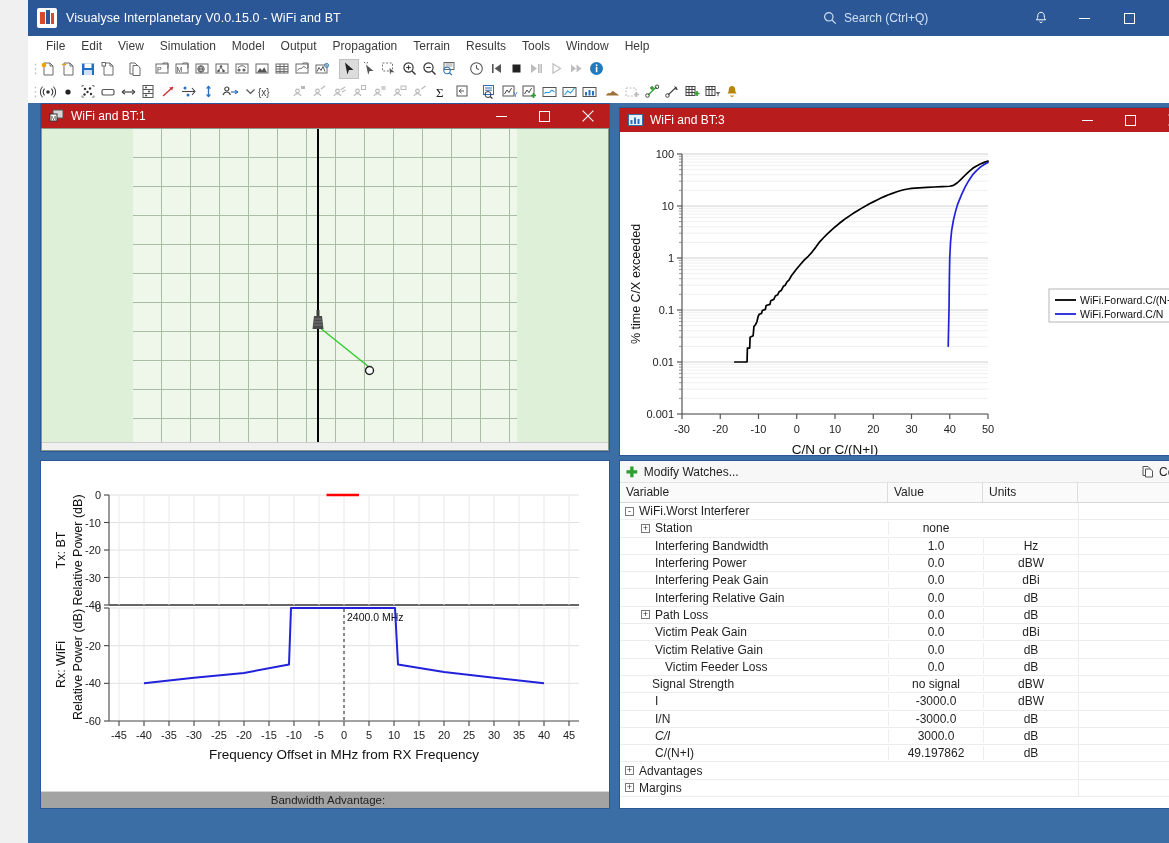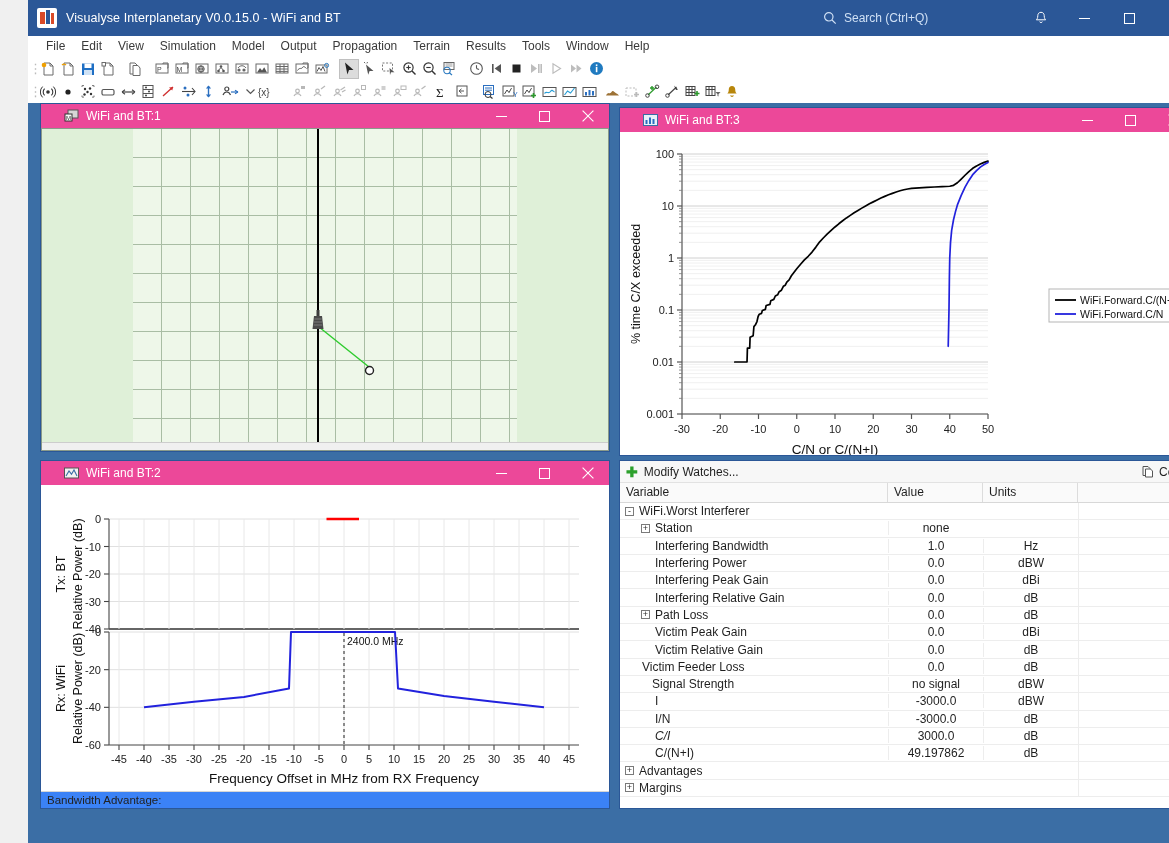--- a/index.html
+++ b/index.html
@@ -94,24 +94,24 @@
     overflow: hidden;
   }
   .mdi {
     position: absolute;
     background: #f0f0f0;
     border: 1px solid #2b5797;
     display: flex; flex-direction: column;
   }
   .mdi-title {
     height: 24px; flex: 0 0 24px;
-    background: #ec4899;
+    background: #b91c1c;
     display: flex; align-items: center;
     color: #ffffff; font-size: 12px;
-    padding-left: 22px;
+    padding-left: 7px;
     position: relative;
   }
   .mdi-ico { width: 16px; height: 16px; margin-right: 7px; display:flex; align-items:center; justify-content:center;}
   .mdi-btns { position: absolute; right: 0; top: 0; height: 24px; display: flex; }
   .mdi-btn { width: 43px; display: flex; align-items: center; justify-content: center; color:#fff; }
   .mdi-body { flex: 1 1 auto; background: #ffffff; position: relative; overflow: hidden; }
 
   
   .map-frame {
     position:absolute; left:0; top:0; right:0; bottom:0;
@@ -132,24 +132,24 @@
   .station-ico { position:absolute; }
   .map-hscroll {
     position:absolute; left:0; right:0; bottom:0; height:8px;
     background:#f0f0f0; border-top:1px solid #cdcdcd;
   }
 
   
   .chart-svg { position:absolute; left:0; top:0; }
   .statusline {
     height: 17px; flex: 0 0 17px;
-    background: #3b82f6;
+    background: #a3a3a3;
     border-top: 1px solid #d6d6d6;
     display: flex; align-items: center;
-    font-size: 11.5px; color: #222; padding-left: 6px;
+    font-size: 11.5px; color: #222; padding-left: 6px; justify-content: center;
   }
 
   
   .watch-toolbar {
     height: 22px; flex: 0 0 22px; background: #f7f7f7;
     display: flex; align-items: center; position: relative;
     border-bottom: 1px solid #e2e2e2;
   }
   .wt-left { display:flex; align-items:center; padding-left:6px; font-size:12px; color:#1f1f1f;}
   .wt-plus { color:#2ca02c; font-weight:bold; margin-right:6px; font-size:14px; line-height:1;}
@@ -922,47 +922,20 @@
             <rect x="429" y="157" width="131" height="33" fill="#ffffff" stroke="#b5b5b5" stroke-width="1"></rect>
             <line x1="435" y1="168" x2="456" y2="168" stroke="#000000" stroke-width="1.8"></line>
             <text x="460" y="172" font-family="Liberation Sans, sans-serif" font-size="10.5" fill="#111">WiFi.Forward.C/(N+I)</text>
             <line x1="435" y1="182" x2="456" y2="182" stroke="#2222dd" stroke-width="1.8"></line>
             <text x="460" y="186" font-family="Liberation Sans, sans-serif" font-size="10.5" fill="#111">WiFi.Forward.C/N</text>
           </svg>
       </div>
     </div>
 
     <div class="mdi" style="left:12px; top:357px; width:570px; height:349px;">
-      <div class="mdi-title">
-        <span class="mdi-ico">
-          <svg width="15" height="14">
-              <rect x="0.5" y="2" width="14" height="10" fill="#f2f2f2" stroke="#555"></rect>
-              <path d="M2 10l3-5 2.5 3.2L10 4l3 6" fill="none" stroke="#3a6ea5" stroke-width="1.1"></path>
-            </svg>
-        </span>
-        <span>WiFi and BT:2</span>
-        <div class="mdi-btns">
-          <div class="mdi-btn">
-            <svg width="11" height="11">
-                <line x1="0" y1="5.5" x2="11" y2="5.5" stroke="#fff"></line>
-              </svg>
-            </div>
-          <div class="mdi-btn">
-            <svg width="11" height="11">
-                <rect x="0.5" y="0.5" width="10" height="10" fill="none" stroke="#fff"></rect>
-              </svg>
-            </div>
-          <div class="mdi-btn">
-            <svg width="12" height="12">
-                <line x1="0.6" y1="0.6" x2="11.4" y2="11.4" stroke="#fff" stroke-width="1.1"></line>
-                <line x1="11.4" y1="0.6" x2="0.6" y2="11.4" stroke="#fff" stroke-width="1.1"></line>
-              </svg>
-            </div>
-        </div>
-      </div>
       <div class="mdi-body">
         <svg id="spec-svg" class="chart-svg" width="568" height="306">
             <rect x="0" y="0" width="568" height="306" fill="#ffffff"></rect>
             <line x1="68" y1="34" x2="538" y2="34" stroke="#e0e0e0" stroke-width="1"></line>
             <line x1="63" y1="34" x2="68" y2="34" stroke="#444" stroke-width="1.1"></line>
             <text x="60" y="38" font-family="Liberation Sans, sans-serif" font-size="11" fill="#222" text-anchor="end">0</text>
             <line x1="68" y1="61.5" x2="538" y2="61.5" stroke="#e0e0e0" stroke-width="1"></line>
             <line x1="63" y1="61.5" x2="68" y2="61.5" stroke="#444" stroke-width="1.1"></line>
             <text x="60" y="65.5" font-family="Liberation Sans, sans-serif" font-size="11" fill="#222" text-anchor="end">-10</text>
             <line x1="68" y1="89" x2="538" y2="89" stroke="#e0e0e0" stroke-width="1"></line>
@@ -1182,21 +1155,21 @@
             <div class="row">
               <div class="cell-var" style="padding-left: 21px;">
                 <span class="twisty-spacer"></span>
                 <span>Victim Relative Gain</span>
               </div>
               <div class="cell-val">0.0</div>
               <div class="cell-unit">dB</div>
               <div class="cell-extra"></div>
             </div>
             <div class="row">
-              <div class="cell-var" style="padding-left: 8px;">
+              <div class="cell-var" style="padding-left: 31px;">
                 <span class="twisty-spacer"></span>
                 <span>Victim Feeder Loss</span>
               </div>
               <div class="cell-val">0.0</div>
               <div class="cell-unit">dB</div>
               <div class="cell-extra"></div>
             </div>
             <div class="row">
               <div class="cell-var" style="padding-left: 18px;">
                 <span class="twisty-spacer"></span>

